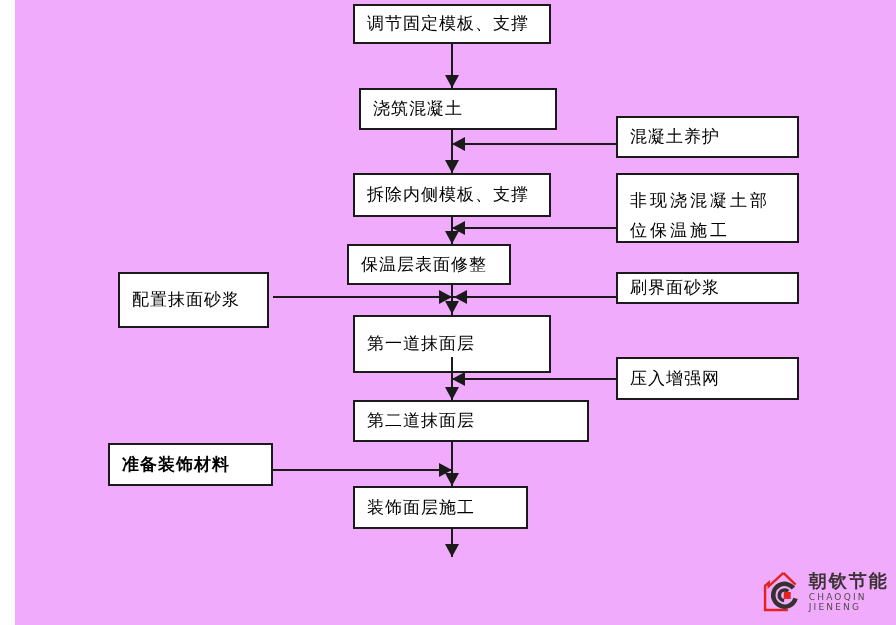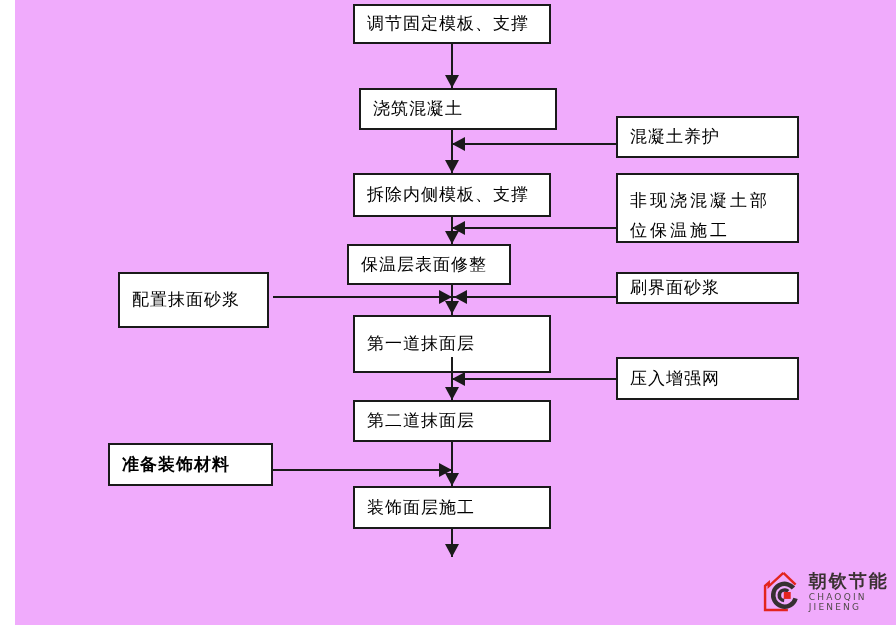--- a/index.html
+++ b/index.html
@@ -28,22 +28,22 @@
 </head>
 <body>
 
 <div id="canvas">
 
   <div class="box" style="left:338px;top:4px;width:198px;height:40px;">调节固定模板、支撑</div>
   <div class="box" style="left:344px;top:88px;width:198px;height:42px;">浇筑混凝土</div>
   <div class="box" style="left:338px;top:173px;width:198px;height:44px;">拆除内侧模板、支撑</div>
   <div class="box" style="left:332px;top:244px;width:164px;height:41px;">保温层表面修整</div>
   <div class="box" style="left:338px;top:315px;width:198px;height:58px;">第一道抹面层</div>
-  <div class="box" style="left:338px;top:400px;width:198px;height:42px;">第二道抹面层</div>
-  <div class="box" style="left:338px;top:486px;width:198px;height:43px;">装饰面层施工</div>
+  <div class="box" style="left:338px;top:400px;width:236px;height:42px;">第二道抹面层</div>
+  <div class="box" style="left:338px;top:486px;width:175px;height:43px;">装饰面层施工</div>
 
   <div class="box" style="left:103px;top:272px;width:151px;height:56px;">配置抹面砂浆</div>
   <div class="box" style="left:93px;top:443px;width:165px;height:43px;font-weight:bold;">准备装饰材料</div>
 
   <div class="box" style="left:601px;top:116px;width:183px;height:42px;">混凝土养护</div>
   <div class="box wrap" style="left:601px;top:173px;width:183px;height:70px;">非现浇混凝土部位保温施工</div>
   <div class="box" style="left:601px;top:272px;width:183px;height:32px;">刷界面砂浆</div>
   <div class="box" style="left:601px;top:357px;width:183px;height:43px;">压入增强网</div>
 
   <div class="vline" style="left:436px;top:44px;height:44px;"></div>

